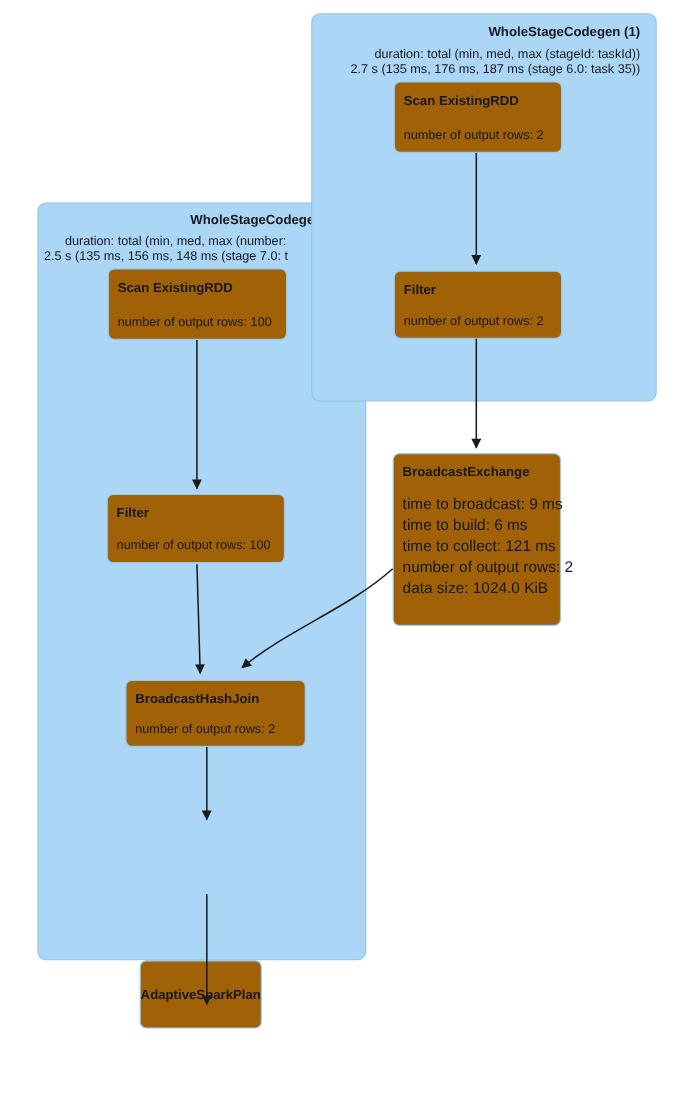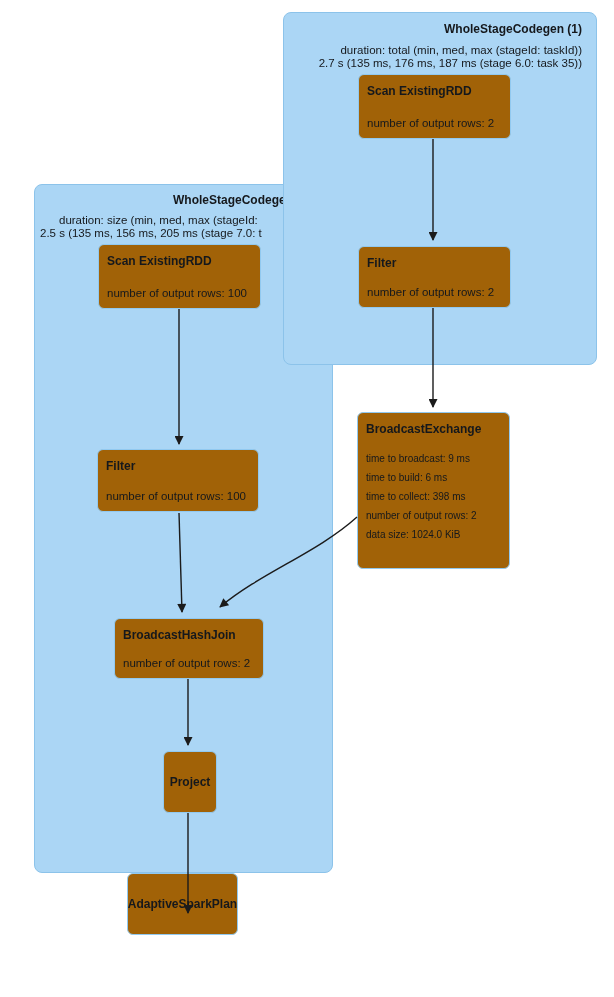--- a/index.html
+++ b/index.html
@@ -45,21 +45,21 @@
   }
   .nm {
     position: absolute;
     left: 8px; bottom: 9px;
     font-size: 11.5px;
     white-space: nowrap;
   }
   .nm-list {
     position: absolute;
     left: 8px; top: 36px;
-    font-size: 10px;
+    font-size: 14px;
     line-height: 19px;
     white-space: nowrap;
   }
   .node--center {
     display: flex;
     align-items: center;
     justify-content: center;
   }
   .node--center .nt-c {
     font-weight: bold;
@@ -70,41 +70,38 @@
     left: 0; top: 0;
     z-index: 10;
     pointer-events: none;
   }
 </style>
 </head>
 <body>
 
 <div class="cluster" style="left:34px; top:184px; width:299px; height:689px; z-index:1;">
   <div class="cl-title" style="left:138px; top:8px;">WholeStageCodege</div>
-  <div class="cl-dur" style="left:24px; top:29px;">duration: size (min, med, max (stageId:</div>
-  <div class="cl-dur" style="left:5px; top:42px;">2.5 s (135 ms, 156 ms, 205 ms (stage 7.0: t</div>
+  <div class="cl-dur" style="left:24px; top:29px;">duration: total (min, med, max (number:</div>
+  <div class="cl-dur" style="left:5px; top:42px;">2.5 s (135 ms, 156 ms, 148 ms (stage 7.0: t</div>
 
   <div class="node" style="left:63px; top:59px; width:163px; height:65px;">
     <div class="nt">Scan ExistingRDD</div>
     <div class="nm">number of output rows: 100</div>
   </div>
 
   <div class="node" style="left:62px; top:264px; width:162px; height:63px;">
     <div class="nt">Filter</div>
     <div class="nm">number of output rows: 100</div>
   </div>
 
-  <div class="node" style="left:79px; top:433px; width:150px; height:61px;">
+  <div class="node" style="left:79px; top:433px; width:164px; height:61px;">
     <div class="nt">BroadcastHashJoin</div>
     <div class="nm">number of output rows: 2</div>
   </div>
 
-  <div class="node node--center" style="left:128px; top:566px; width:54px; height:62px;">
-    <span class="nt-c">Project</span>
-  </div>
 </div>
 
 <div class="cluster" style="left:283px; top:12px; width:314px; height:353px; z-index:2;">
   <div class="cl-title" style="right:14px; top:9px;">WholeStageCodegen (1)</div>
   <div class="cl-dur" style="right:14px; top:31px;">duration: total (min, med, max (stageId: taskId))</div>
   <div class="cl-dur" style="right:14px; top:44px;text-align:center;">2.7 s (135 ms, 176 ms, 187 ms (stage 6.0: task 35))</div>
 
   <div class="node" style="left:74px; top:61px; width:153px; height:65px;">
     <div class="nt">Scan ExistingRDD</div>
     <div class="nm">number of output rows: 2</div>
@@ -114,21 +111,21 @@
     <div class="nt">Filter</div>
     <div class="nm">number of output rows: 2</div>
   </div>
 </div>
 
 <div class="node" style="left:357px; top:412px; width:153px; height:157px; z-index:3;">
   <div class="nt">BroadcastExchange</div>
   <div class="nm-list">
     <div>time to broadcast: 9 ms</div>
     <div>time to build: 6 ms</div>
-    <div>time to collect: 398 ms</div>
+    <div>time to collect: 121 ms</div>
     <div>number of output rows: 2</div>
     <div>data size: 1024.0 KiB</div>
   </div>
 </div>
 
 <div class="node node--center" style="left:127px; top:873px; width:111px; height:62px; z-index:3;">
   <span class="nt-c">AdaptiveSparkPlan</span>
 </div>
 
 <svg id="edge-layer" width="614" height="997" viewBox="0 0 614 997">

